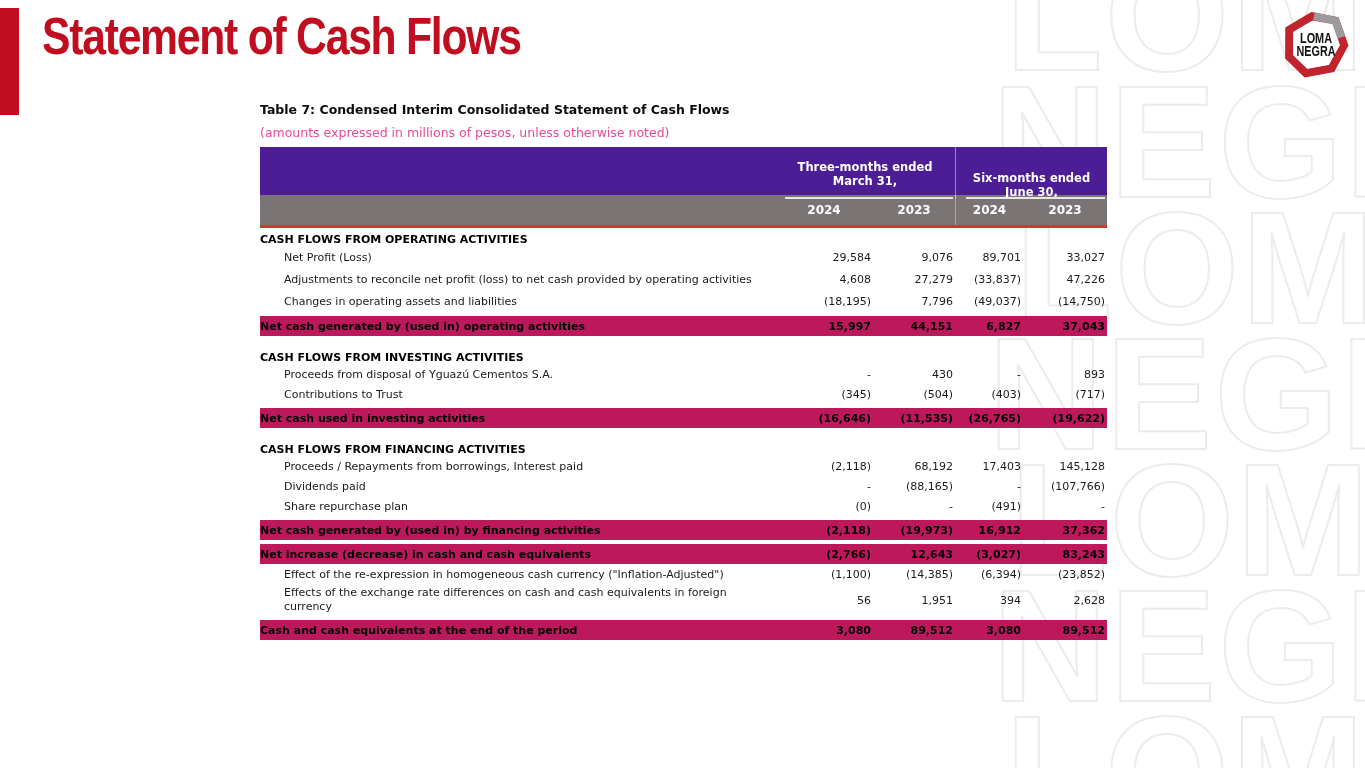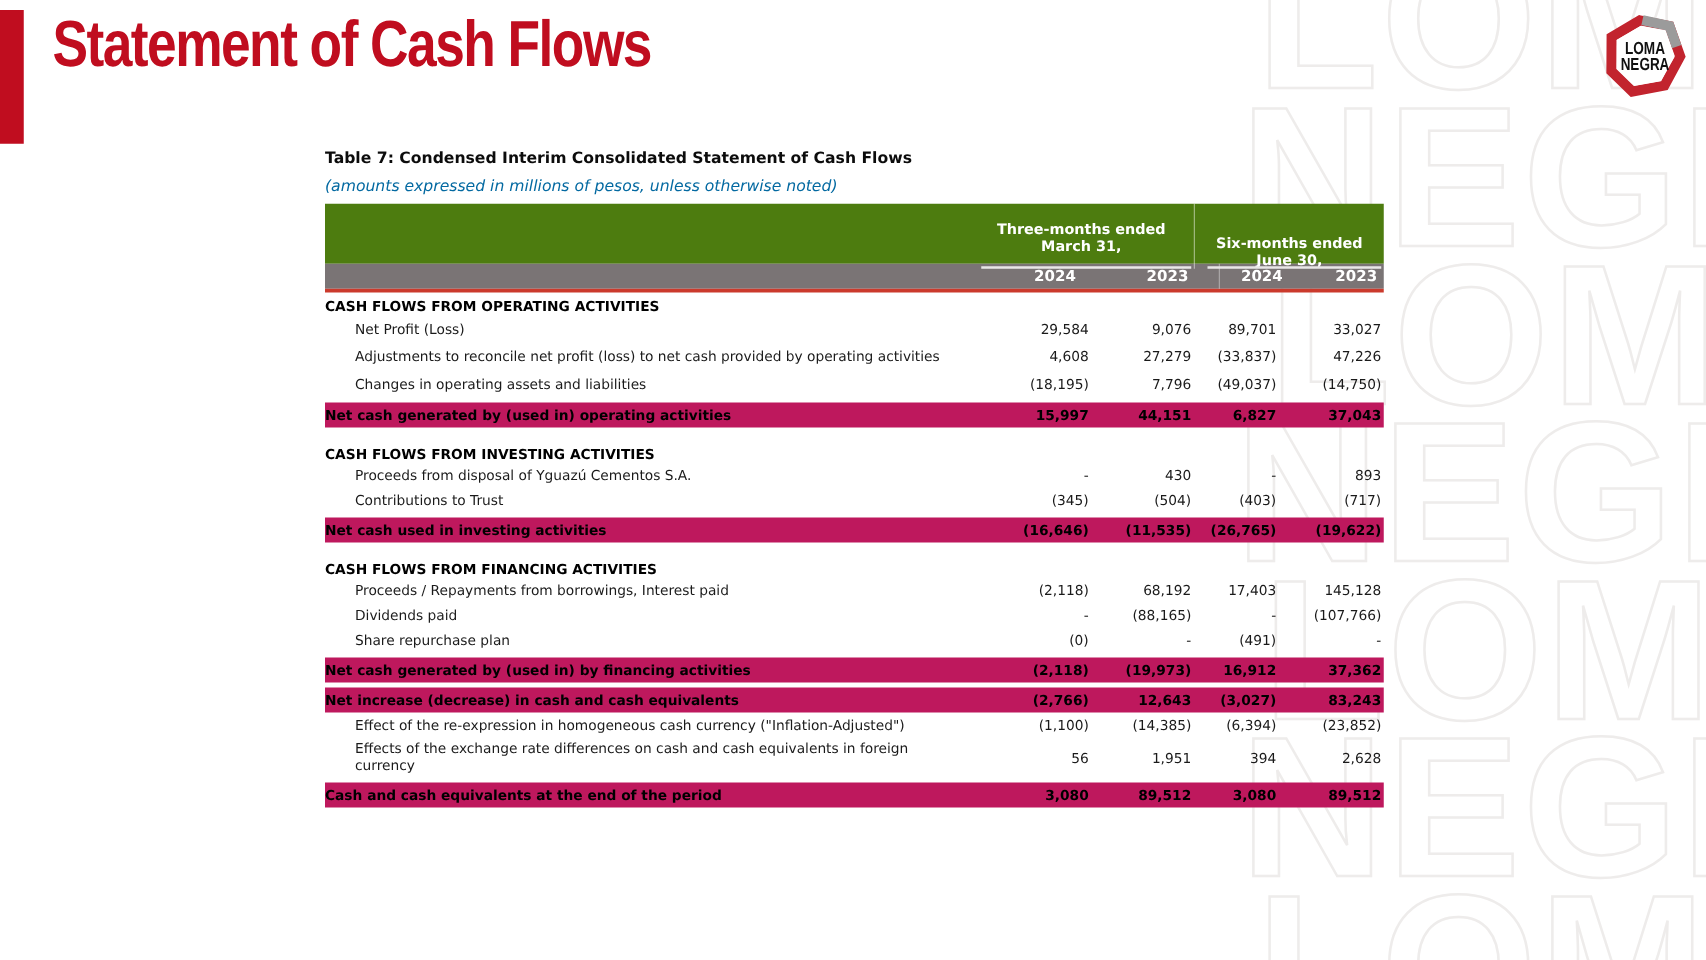--- a/index.html
+++ b/index.html
@@ -13,34 +13,34 @@
            -webkit-text-stroke:2px #eeeceb;white-space:nowrap;}
 
   
   .accent-bar{position:absolute;left:0;top:8px;width:19px;height:107px;background:#c00d1f;z-index:2;}
   .page-title{position:absolute;left:42px;top:6px;z-index:2;font-family:"Liberation Sans",sans-serif;
               font-weight:bold;font-size:52px;color:#c00d1f;letter-spacing:-1.5px;
               transform:scaleX(0.82);transform-origin:left top;white-space:nowrap;}
   .logo{position:absolute;left:1281px;top:10px;width:70px;height:70px;z-index:2;}
 
   
-  .tbl{position:absolute;left:260px;top:118px;width:847px;z-index:1;}
+  .tbl{position:absolute;left:260px;top:102px;width:847px;z-index:1;}
   .tbl-caption{font-size:12.5px;font-weight:bold;color:#0c0c0c;line-height:16px;margin-bottom:7px;}
-  .tbl-sub{font-size:12.5px;font-style:italic;color:#0369a1;line-height:16px;margin-bottom:6px;}
+  .tbl-sub{font-size:12.5px;color:#ec4899;line-height:16px;margin-bottom:6px;}
 
   .grid{display:grid;grid-template-columns:515px 98px 82px 68px 84px;}
-  .hdr-top{background:#4d7c0f;height:48px;}
+  .hdr-top{background:#4c1d95;height:48px;}
   .hdr-top .gap{}
   .col-group{position:relative;display:flex;flex-direction:column;justify-content:flex-start;
              align-items:center;color:#ffffff;font-weight:bold;font-size:11.5px;line-height:14px;
              text-align:center;}
   .col-group.g1{grid-column:2 / span 2;padding-top:13px;}
   .col-group.g2{grid-column:4 / span 2;padding-top:24px;border-left:1px solid rgba(255,255,255,0.45);}
   .col-group::after{content:"";position:absolute;left:10px;right:2px;bottom:0;height:2px;background:#e9e7e7;}
-  .hdr-years{background:#7a7475;height:20px;align-items:center;padding-left:20px;}
+  .hdr-years{background:#7a7475;height:30px;align-items:center;}
   .year{color:#ffffff;font-weight:bold;font-size:12px;text-align:center;}
   .year.y3{border-left:1px solid rgba(255,255,255,0.35);height:100%;display:flex;align-items:center;justify-content:center;}
   .red-line{height:3px;background:#cb3a2c;}
 
   
   .row{align-items:center;}
   .row .lbl{font-size:11px;white-space:nowrap;overflow:visible;}
   .row .val{font-size:11px;text-align:right;padding-right:2px;}
   .row.section{height:18px;margin-top:10px;align-items:end;}
   .row.section .lbl{font-weight:bold;color:#000;}

